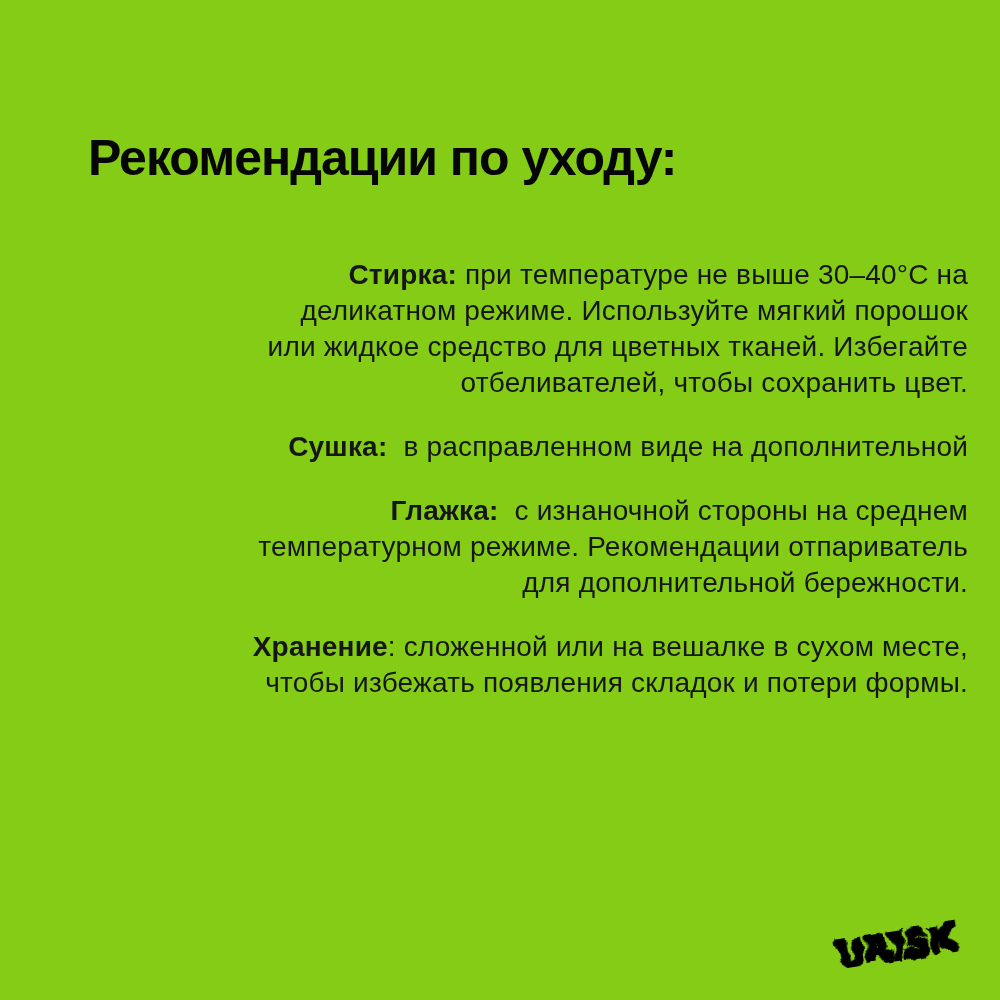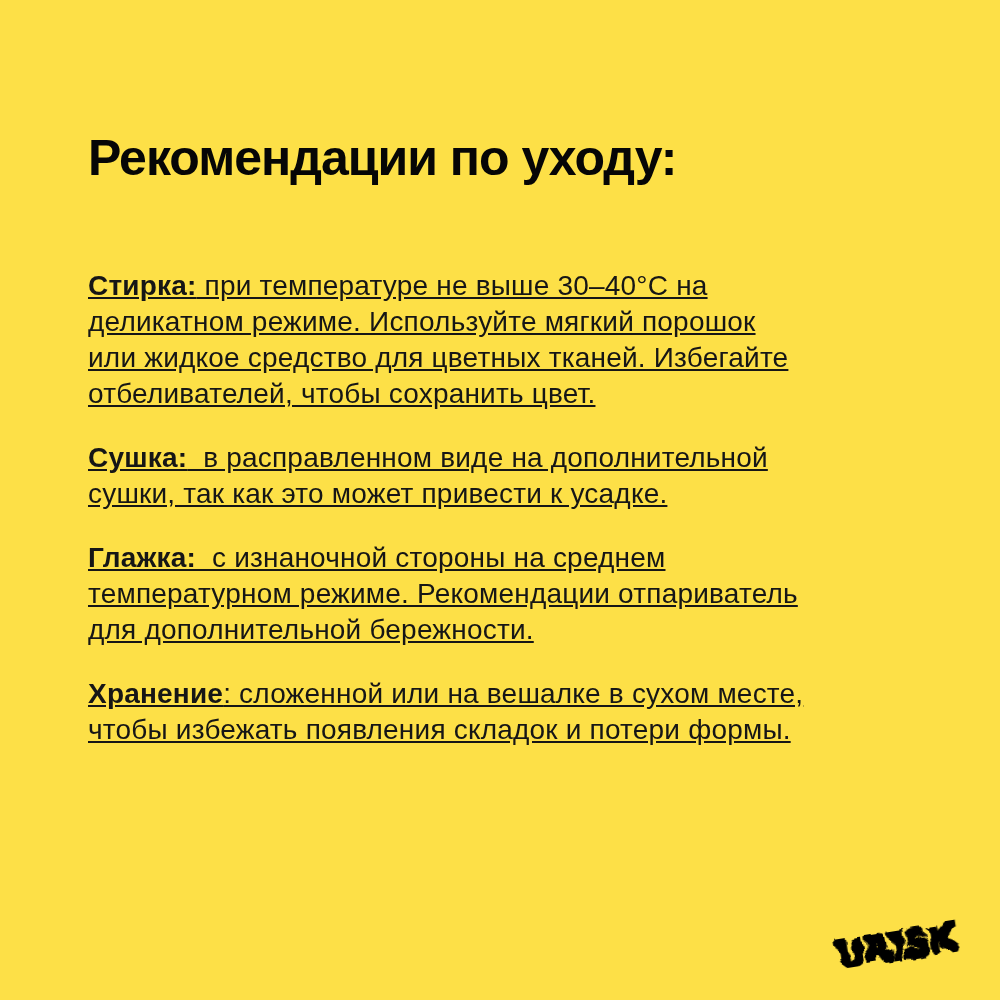--- a/index.html
+++ b/index.html
@@ -6,21 +6,22 @@
   html, body { width: 1000px; height: 1000px; }
   body {
     background: #ffffff;
     font-family: "Liberation Sans", sans-serif;
     position: relative;
     overflow: hidden;
   }
   .page {
     position: absolute;
     inset: 0;
-    background: #fde047;
+    background: #84cc16;
+    text-align: right;
   }
   .title {
     position: absolute;
     left: 88px;
     top: 130px;
     font-size: 50px;
     line-height: 1.15;
     font-weight: 700;
     letter-spacing: -1px;
     color: #060606;
@@ -29,21 +30,21 @@
   .body-text {
     position: absolute;
     left: 88px;
     top: 252px;
     width: 880px;
     color: #161616;
     font-size: 28px;
     line-height: 36px;
     letter-spacing: 0.2px;
   }
-  .para { margin: 16px 0 28px 0; text-decoration: underline; }
+  .para { margin: 5px 0 28px 0; }
   .line { display: block; white-space: pre-wrap; }
   .lead { font-weight: 700; }
   .logo {
     position: absolute;
     right: 32px;
     bottom: 12px;
     width: 142px;
     height: 86px;
   }
   .logo svg { width: 100%; height: 100%; display: block; }
@@ -59,21 +60,20 @@
 
     <p class="para">
       <span class="line"><strong class="lead">Стирка:</strong><span> при температуре не выше 30–40°C на</span></span>
       <span class="line">деликатном режиме. Используйте мягкий порошок</span>
       <span class="line">или жидкое средство для цветных тканей. Избегайте</span>
       <span class="line">отбеливателей, чтобы сохранить цвет.</span>
     </p>
 
     <p class="para">
       <span class="line"><strong class="lead">Сушка:</strong><span>  в расправленном виде на дополнительной</span></span>
-      <span class="line">сушки, так как это может привести к усадке.</span>
     </p>
 
     <p class="para">
       <span class="line"><strong class="lead">Глажка:</strong><span>  с изнаночной стороны на среднем</span></span>
       <span class="line">температурном режиме. Рекомендации отпариватель</span>
       <span class="line">для дополнительной бережности.</span>
     </p>
 
     <p class="para">
       <span class="line"><strong class="lead">Хранение</strong><span>: сложенной или на вешалке в сухом месте,</span></span>

